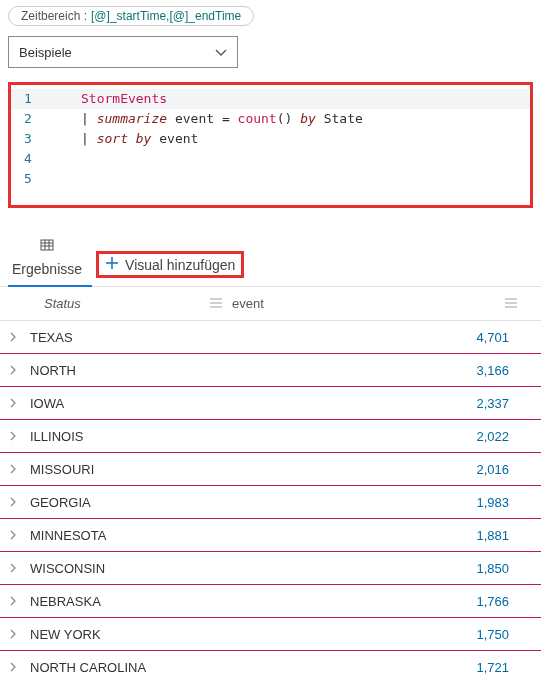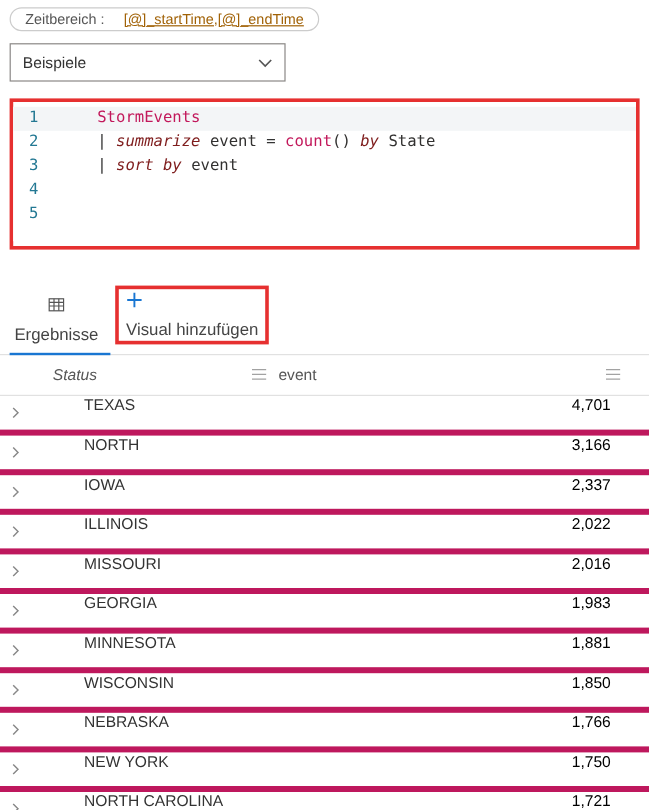--- a/index.html
+++ b/index.html
@@ -14,21 +14,21 @@
     display: inline-flex;
     align-items: center;
     border: 1px solid #ccc;
     border-radius: 14px;
     padding: 2px 12px;
     margin: 6px 8px 10px 8px;
     font-size: 12px;
     color: #666;
   }
   .timerange .label { color: #555; }
-  .timerange .value { color: #a16207; margin-left: 16px; text-decoration: underline; }
+  .timerange .value { color: #0f766e; margin-left: 4px; }
   .toolbar-row {
     display: flex;
     align-items: center;
     gap: 20px;
     padding: 0 8px 14px 8px;
   }
   .dropdown {
     display: flex;
     align-items: center;
     justify-content: space-between;
@@ -119,30 +119,30 @@
     color: #555;
     font-size: 13px;
   }
   .hdr-status { width: 210px; padding-left: 22px; display:flex; justify-content: space-between; align-items:center; padding-right:10px;font-style:italic;}
   .hdr-event  { flex: 1; display:flex; justify-content: space-between; align-items:center; padding-right:16px;}
   .hdr-menu svg { width:12px; height:10px; opacity:.6;}
   .hdr-chevron { width: 14px; }
   .grid-body { }
   .grid-row {
     display: flex;
+    align-items: center;
     height: 33px;
-    border-bottom: 5px solid #be185d;
+    border-bottom: 1px solid #be185d;
     padding: 0 8px;
     cursor: pointer;
-    gap: 40px;
   }
   .chevron { width: 14px; color: #888; display:flex; align-items:center; }
   .chevron svg { width:10px; height:10px; }
   .cell-status { width: 210px; padding-left: 8px; color:#333; }
-  .cell-event  { flex:1; text-align: right; padding-right: 24px; color:#000000; }
+  .cell-event  { flex:1; text-align: right; padding-right: 24px; color:#0369a1; }
 </style>
 </head>
 <body>
 
 
 
 
 <div class="timerange">
   <span class="label">Zeitbereich :</span>
   <span class="value">[@]_startTime,[@]_endTime</span>
@@ -194,21 +194,21 @@
           <rect x="1" y="2" width="12" height="10" fill="none" stroke="#555"></rect>
           <line x1="1" y1="5" x2="13" y2="5" stroke="#555"></line>
           <line x1="1" y1="8" x2="13" y2="8" stroke="#555"></line>
           <line x1="5" y1="2" x2="5" y2="12" stroke="#555"></line>
           <line x1="9" y1="2" x2="9" y2="12" stroke="#555"></line>
         </svg>
     </span>
     <span>Ergebnisse</span>
   </div>
   <div class="tab">
-    <span class="red-outline" style="display:flex;gap:6px;flex-direction:column;">
+    <span class="red-outline" style="display:flex;align-items:center;gap:6px;">
       <span>
         <svg viewBox="0 0 14 14">
             <line x1="7" y1="1" x2="7" y2="13" stroke="#1976d2" stroke-width="1.6"></line>
             <line x1="1" y1="7" x2="13" y2="7" stroke="#1976d2" stroke-width="1.6"></line>
           </svg>
       </span>
       <span>Visual hinzufügen</span>
     </span>
   </div>
 </div>

